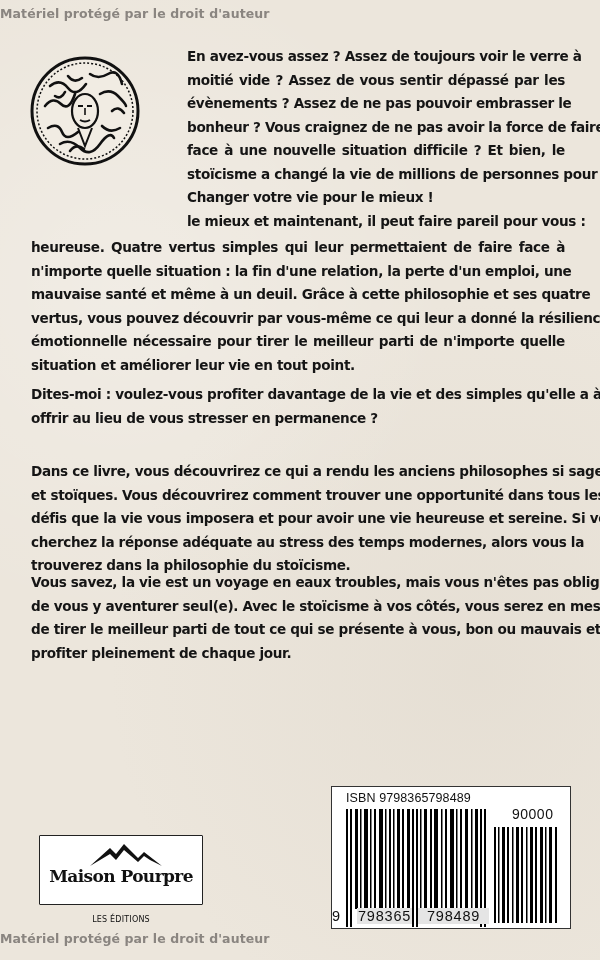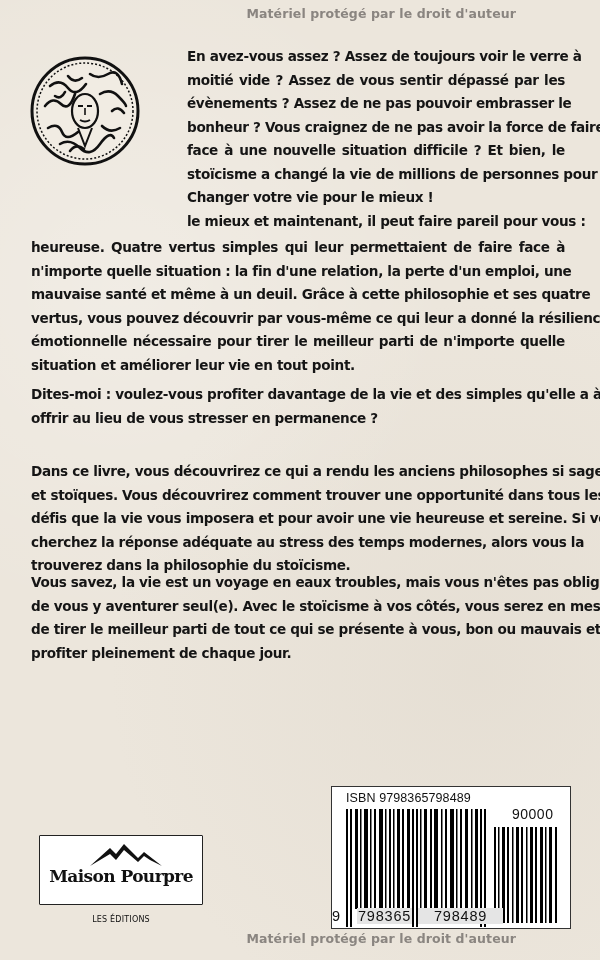--- a/index.html
+++ b/index.html
@@ -6,21 +6,21 @@
   body {
     width:600px; height:960px; position:relative; overflow:hidden;
     background:#ece6dc;
     background-image:
       radial-gradient(circle at 20% 30%, rgba(255,255,255,0.25) 0, rgba(255,255,255,0) 40%),
       radial-gradient(circle at 80% 70%, rgba(200,190,175,0.18) 0, rgba(0,0,0,0) 45%);
     font-family:"Liberation Sans", sans-serif;
     color:#111;
   }
   .watermark {
-    position:absolute; left:0; width:516px; text-align:right;
+    position:absolute; left:0; width:516px; text-align:left;
     font-family:"DejaVu Sans", sans-serif; font-weight:bold;
     font-size:12.5px; color:#8a8580; letter-spacing:0.1px;
   }
   .wm-top { top:6px; }
   .wm-bottom { top:931px; }
 
   .emblem {
     position:absolute; left:30px; top:56px; width:110px; height:110px;
   }
   .p {
@@ -63,21 +63,21 @@
     font-size:14px; color:#111; letter-spacing:0.5px;
   }
   .bars-main { position:absolute; left:12px; top:22px; width:142px; height:118px; }
   .bars-addon { position:absolute; left:162px; top:40px; width:64px; height:96px; }
   .digits-row {
     position:absolute; top:121px; font-family:"Liberation Sans", sans-serif; font-size:14.5px;
     color:#111; background:#e5e5e5; letter-spacing:0.8px; line-height:16px;
   }
   .d-first { left:0px; background:transparent; }
   .d-left { left:25px; padding:0 1px; }
-  .d-right { left:86px; padding:0 16px; }
+  .d-right { left:86px; padding:0 9px; }
 </style>
 </head>
 <body>
 
 <div class="watermark wm-top">Matériel protégé par le droit d'auteur</div>
 
 <svg class="emblem" viewBox="0 0 110 110">
   <circle cx="55" cy="55" r="53" fill="#f1ece3" stroke="#111" stroke-width="3"></circle>
   <circle cx="55" cy="55" r="48" fill="none" stroke="#111" stroke-width="1.5" stroke-dasharray="2 2"></circle>
   <g fill="none" stroke="#111" stroke-width="2.6" stroke-linecap="round">

